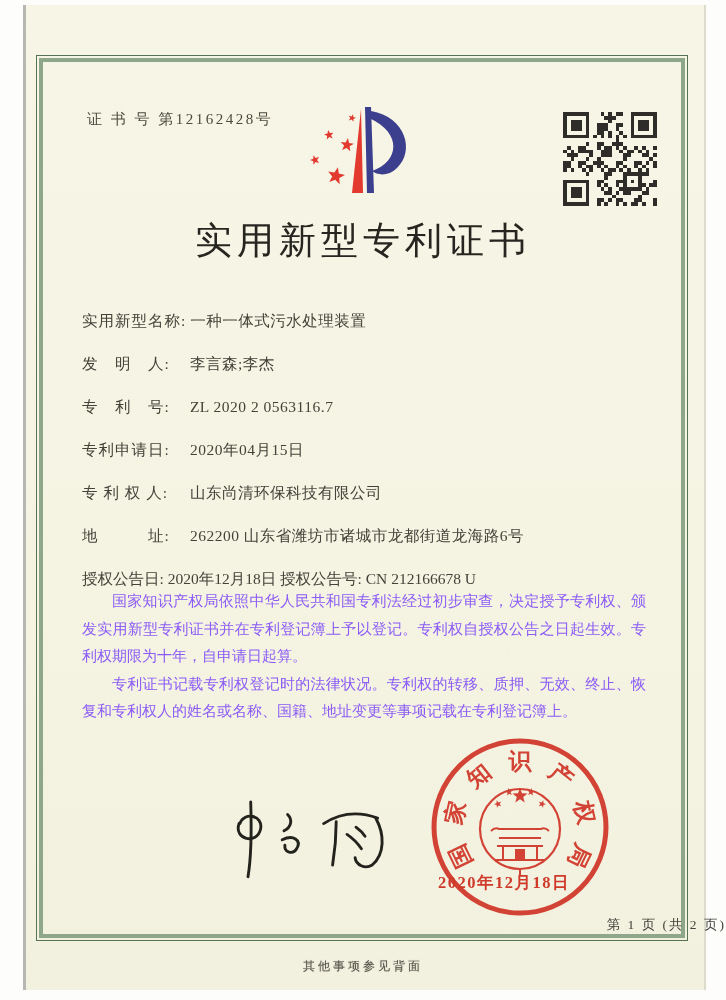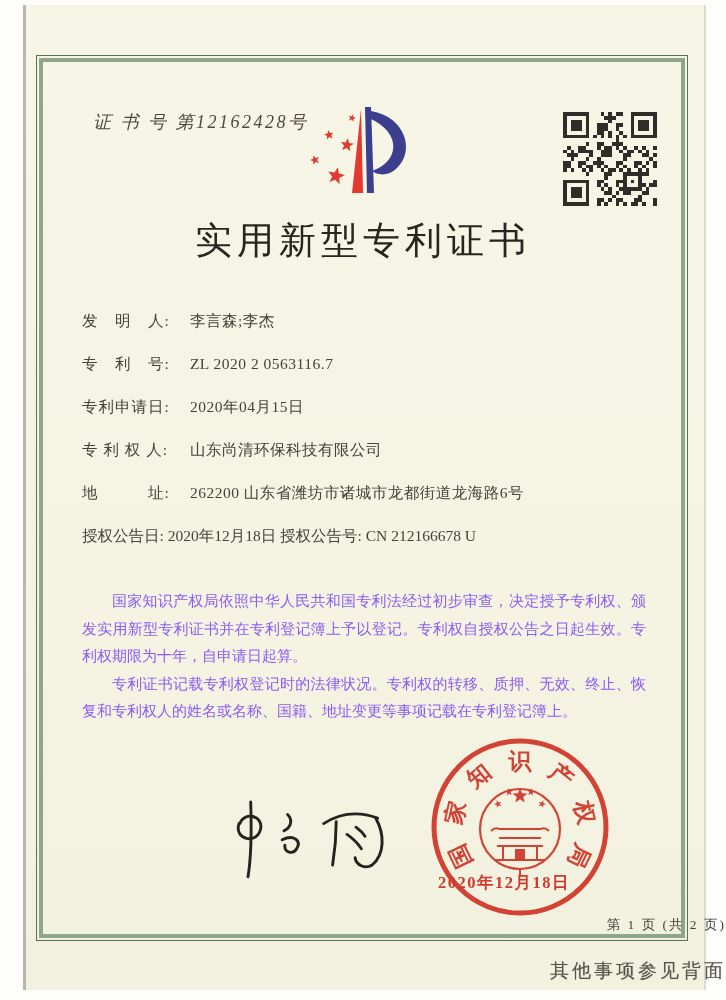--- a/index.html
+++ b/index.html
@@ -4,21 +4,21 @@
 <style>
   html,body{margin:0;padding:0;background:#ffffff;}
   .page{position:relative;width:726px;height:1000px;background:#fdfdfb;overflow:hidden;
         font-family:"Liberation Serif","DejaVu Serif",serif;}
   .paper{position:absolute;left:26px;top:5px;width:678px;height:985px;
          background:linear-gradient(180deg,#f7f5e6 0%,#f5f3e2 60%,#f2f0de 100%);
          box-shadow:-3px 0 0 rgba(125,125,118,.55), 2px 0 0 #dddbcc;}
   .frame{position:absolute;left:36px;top:55px;width:652px;height:886px;
          border:1px solid #567455;padding:2px;box-sizing:border-box;}
   .frame-inner{width:100%;height:100%;border:4px solid #8ea78b;box-sizing:border-box;}
-  .cert-no{position:absolute;left:93px;top:110px;font-size:18px;letter-spacing:2.5px;color:#4c493f;font-style:italic;}
+  .cert-no{position:absolute;left:87px;top:110px;font-size:15px;letter-spacing:2.5px;color:#4c493f;}
   .logo{position:absolute;left:300px;top:105px;width:115px;height:96px;}
   .qr{position:absolute;left:563px;top:112px;width:94px;height:94px;}
   .title{position:absolute;left:0;top:216px;width:100%;text-align:center;
          font-size:37px;font-weight:400;letter-spacing:5px;color:#262520;}
   .fields{position:absolute;left:82px;top:299px;width:566px;}
   .frow{height:43px;line-height:43px;font-size:15.5px;color:#45423a;white-space:nowrap;}
   .flabel{display:inline-block;min-width:104px;letter-spacing:1px;}
   .fvalue{letter-spacing:.5px;}
   .grant .pair2{}
   .paras{position:absolute;left:82px;top:588px;width:564px;font-size:15px;
@@ -26,22 +26,22 @@
   .paras p{margin:0;text-indent:2em;}
   .director{position:absolute;left:96px;top:816px;font-size:17px;color:#33322c;
             font-family:"Liberation Sans","DejaVu Sans",sans-serif;letter-spacing:3px;}
   .director .name{margin-top:12px;}
   .signature{position:absolute;left:203px;top:793px;width:198px;height:90px;}
   .seal{position:absolute;left:425px;top:732px;width:190px;height:190px;opacity:.94;}
   .seal-date{position:absolute;left:438px;top:872px;font-size:16.5px;font-weight:700;
              color:#cf3a2b;letter-spacing:1.5px;}
   .page-indicator{position:absolute;left:0;top:916px;width:100%;text-align:right;
                   font-size:13.5px;letter-spacing:2px;color:#45433b;}
-  .footer-note{position:absolute;left:0;top:958px;width:100%;text-align:right;
-               font-size:19px;letter-spacing:3px;color:#57554b;
+  .footer-note{position:absolute;left:0;top:958px;width:100%;text-align:center;
+               font-size:12px;letter-spacing:3px;color:#57554b;
                text-shadow:0 0 1px rgba(90,90,80,.45);}
   .seal-char{font-size:23px;font-weight:700;fill:#d0392b;text-anchor:middle;dominant-baseline:central;
              font-family:"Liberation Serif","DejaVu Serif",serif;}
 </style>
 </head>
 <body>
 
 <div class="page">
   <div class="paper"></div>
   <div class="frame">
@@ -238,20 +238,24 @@
       <rect x="18" y="24" width="1" height="1" fill="#2e2d29"></rect>
       <rect x="19" y="24" width="1" height="1" fill="#2e2d29"></rect>
       <rect x="21" y="24" width="1" height="1" fill="#2e2d29"></rect>
       <rect x="24" y="24" width="1" height="1" fill="#2e2d29"></rect>
     </svg>
 
   <div class="title">实用新型专利证书</div>
 
   <div class="fields">
     <div class="frow">
+      <span class="flabel">实用新型名称:</span>
+      <span class="fvalue">一种一体式污水处理装置</span>
+    </div>
+    <div class="frow">
       <span class="flabel">发　明　人:</span>
       <span class="fvalue">李言森;李杰</span>
     </div>
     <div class="frow">
       <span class="flabel">专　利　号:</span>
       <span class="fvalue">ZL 2020 2 0563116.7</span>
     </div>
     <div class="frow">
       <span class="flabel">专利申请日:</span>
       <span class="fvalue">2020年04月15日</span>

